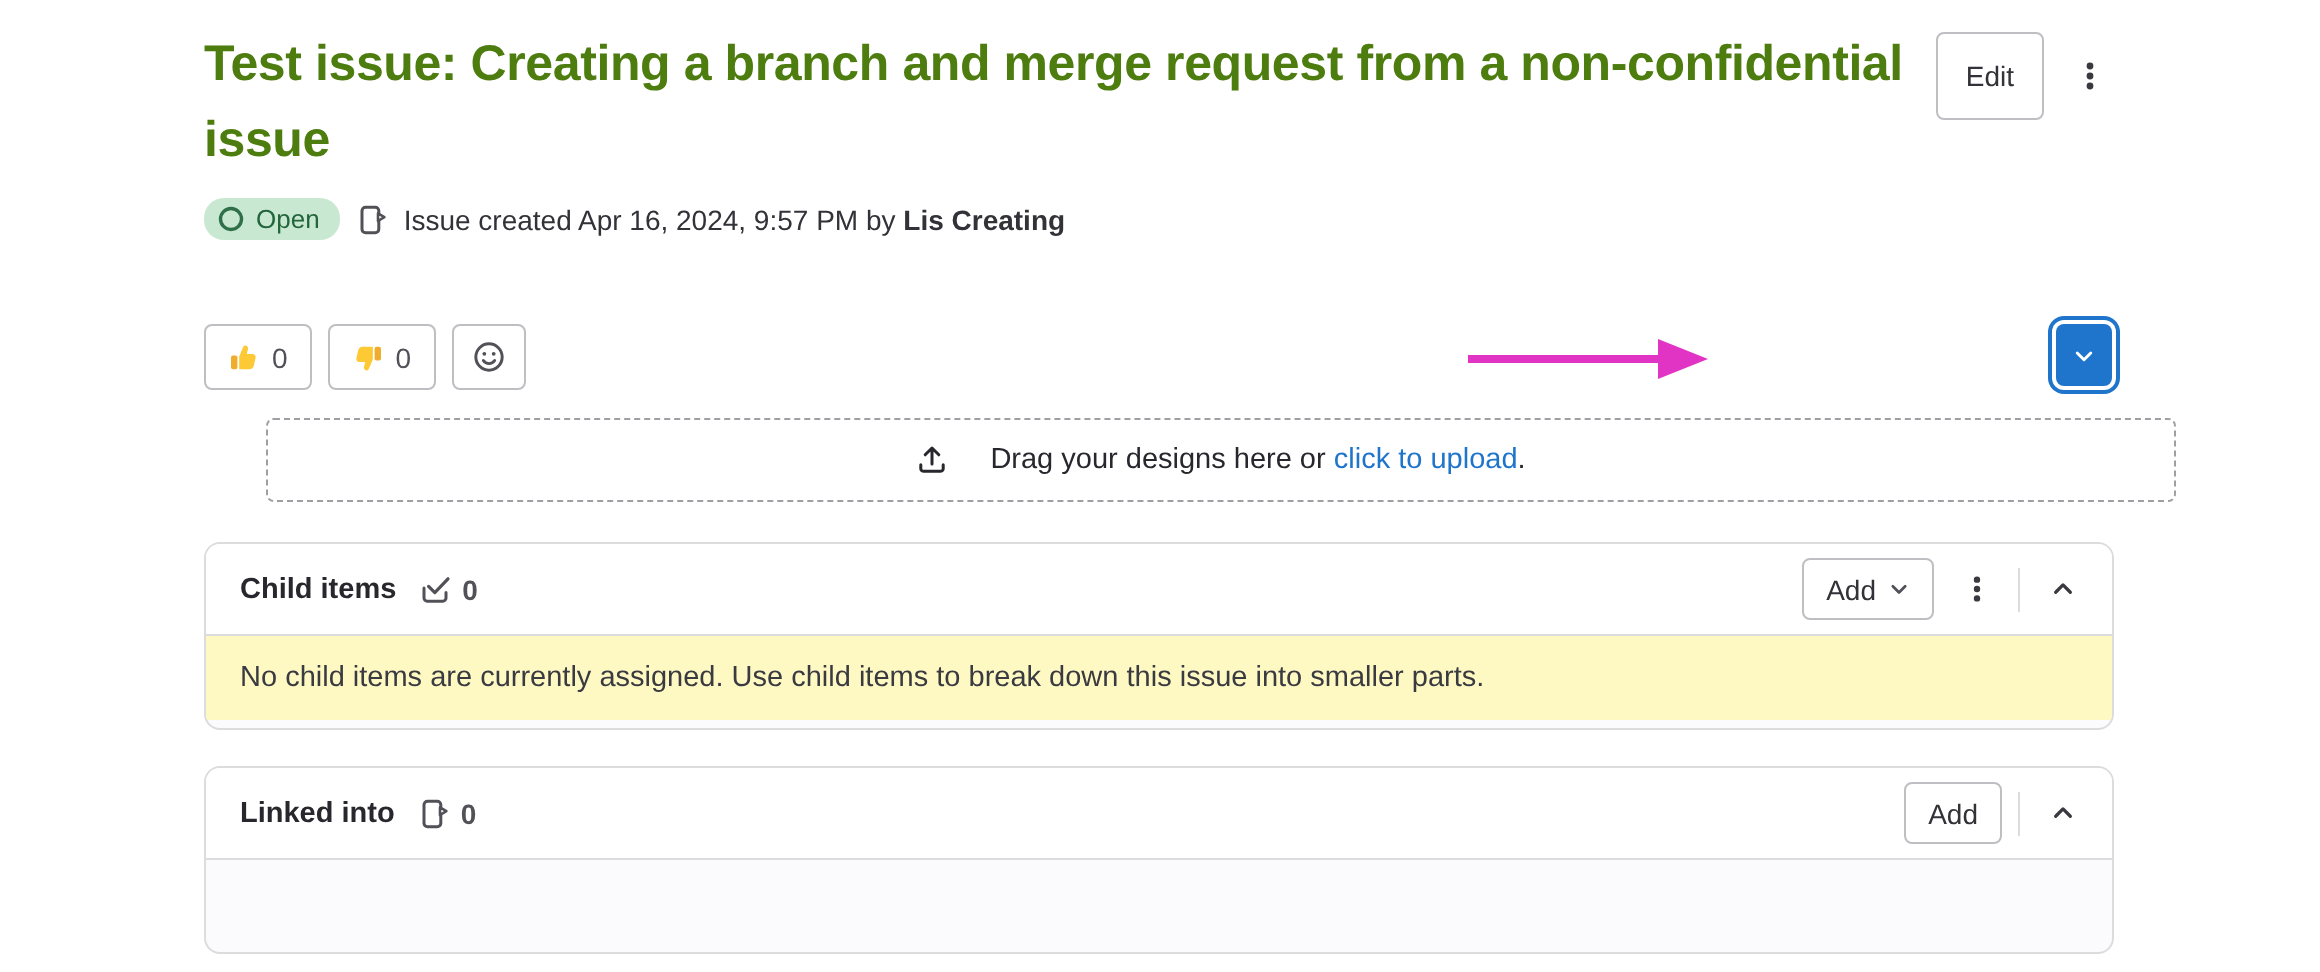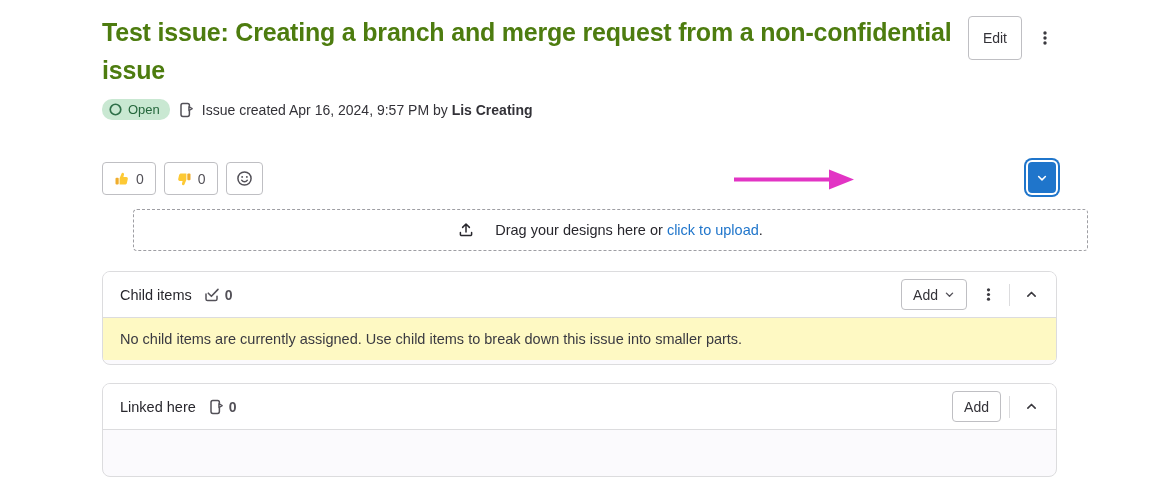--- a/index.html
+++ b/index.html
@@ -83,21 +83,21 @@
     position: absolute; left: 102px; width: 955px; height: 94px;
     border: 1px solid #dcdcde; border-radius: 8px; background: #fbfafd;
     overflow: hidden;
   }
   .card-child  { top: 271px; }
   .card-linked { top: 383px; }
   .card-header {
     height: 46px; background: #ffffff; border-bottom: 1px solid #dcdcde;
     display: flex; align-items: center; padding: 0 12px 0 17px;
   }
-  .card-title { font-size: 14.5px; font-weight: 400; color: #28272d; }
+  .card-title { font-size: 14.5px; font-weight: 700; color: #28272d; }
   .card-count { display: inline-flex; align-items: center; gap: 5px; margin-left: 12px; color: #535158; font-size: 14px; font-weight: 700; }
   .card-header-actions { margin-left: auto; display: flex; align-items: center; gap: 8px; }
   .btn-add { height: 31px; padding: 0 11px; margin-left: 48px; }
   .v-divider { width: 1px; height: 22px; background: #dcdcde; }
   .card-body {
     padding: 13px 17px; font-size: 14.5px; color: #3a3a41; background: #fef9c3;
   }
   svg { display: block; }
 </style>
 </head>
@@ -244,21 +244,21 @@
               </svg>
           </span>
         </button>
       </span>
     </div>
     <div class="card-body">No child items are currently assigned. Use child items to break down this issue into smaller parts.</div>
   </section>
 
   <section class="card card-linked">
     <div class="card-header">
-      <span class="card-title">Linked here</span>
+      <span class="card-title">Linked into</span>
       <span class="card-count">
         <span>
           <svg width="16" height="16" viewBox="0 0 16 16">
               <rect x="3" y="1.6" width="8.4" height="12.8" rx="1.8" fill="none" stroke="#535158" stroke-width="1.5"></rect>
               <path d="M11 4.7 L14.2 6.6 L11 8.5 Z" fill="#ffffff" stroke="#535158" stroke-width="1.3" stroke-linejoin="round"></path>
             </svg>
         </span>
         <span>0</span>
       </span>
       <span class="card-header-actions">

